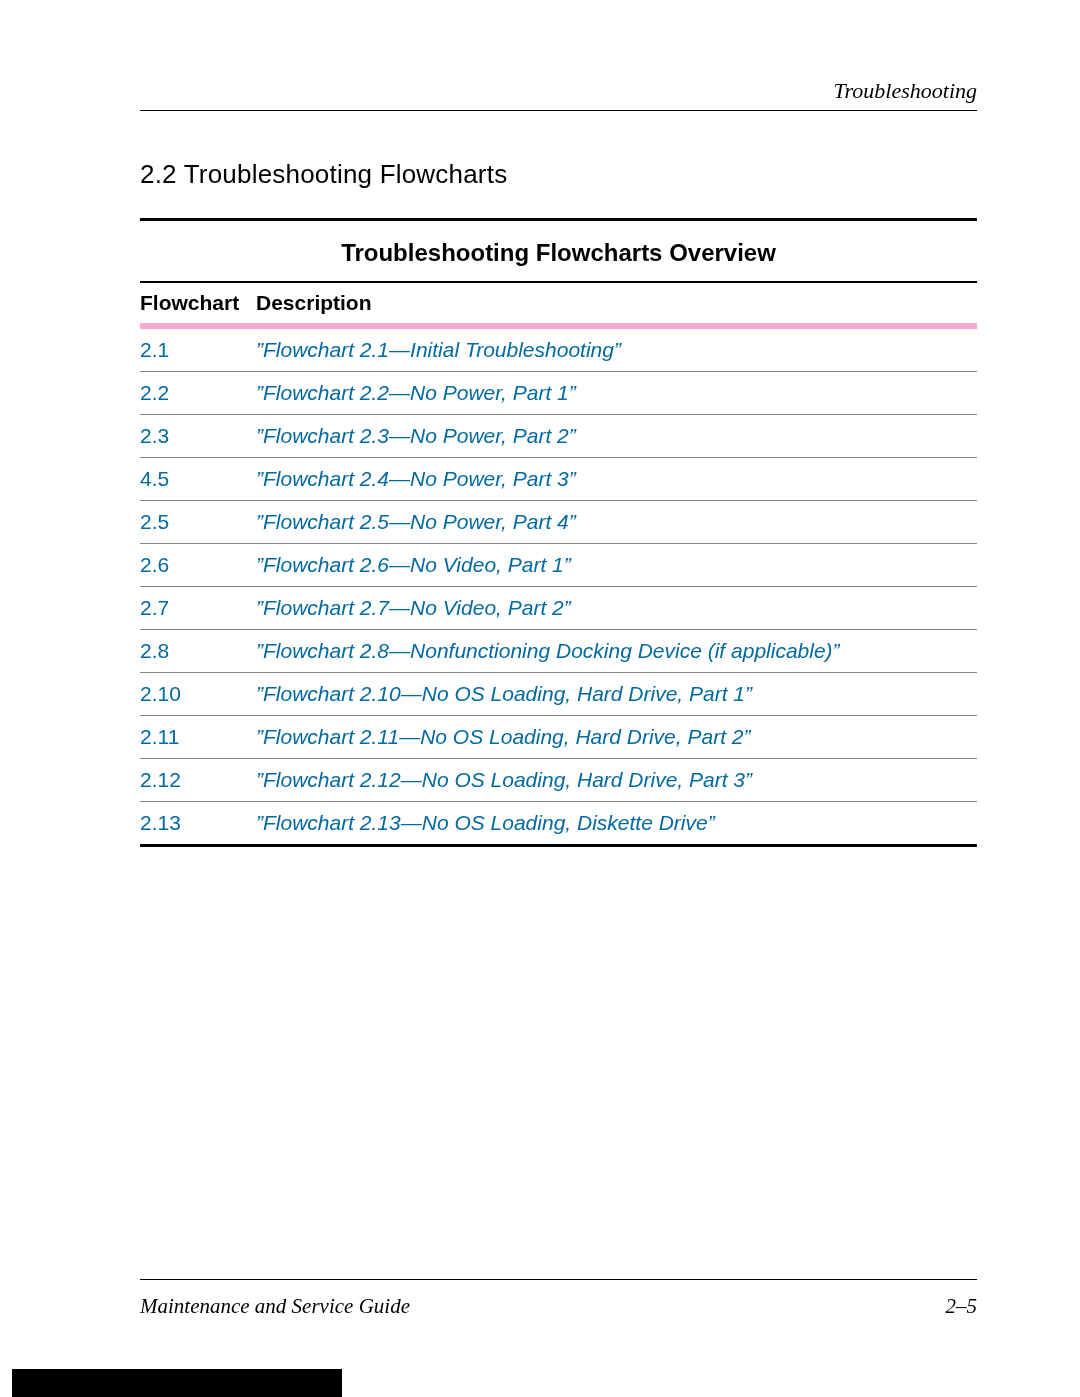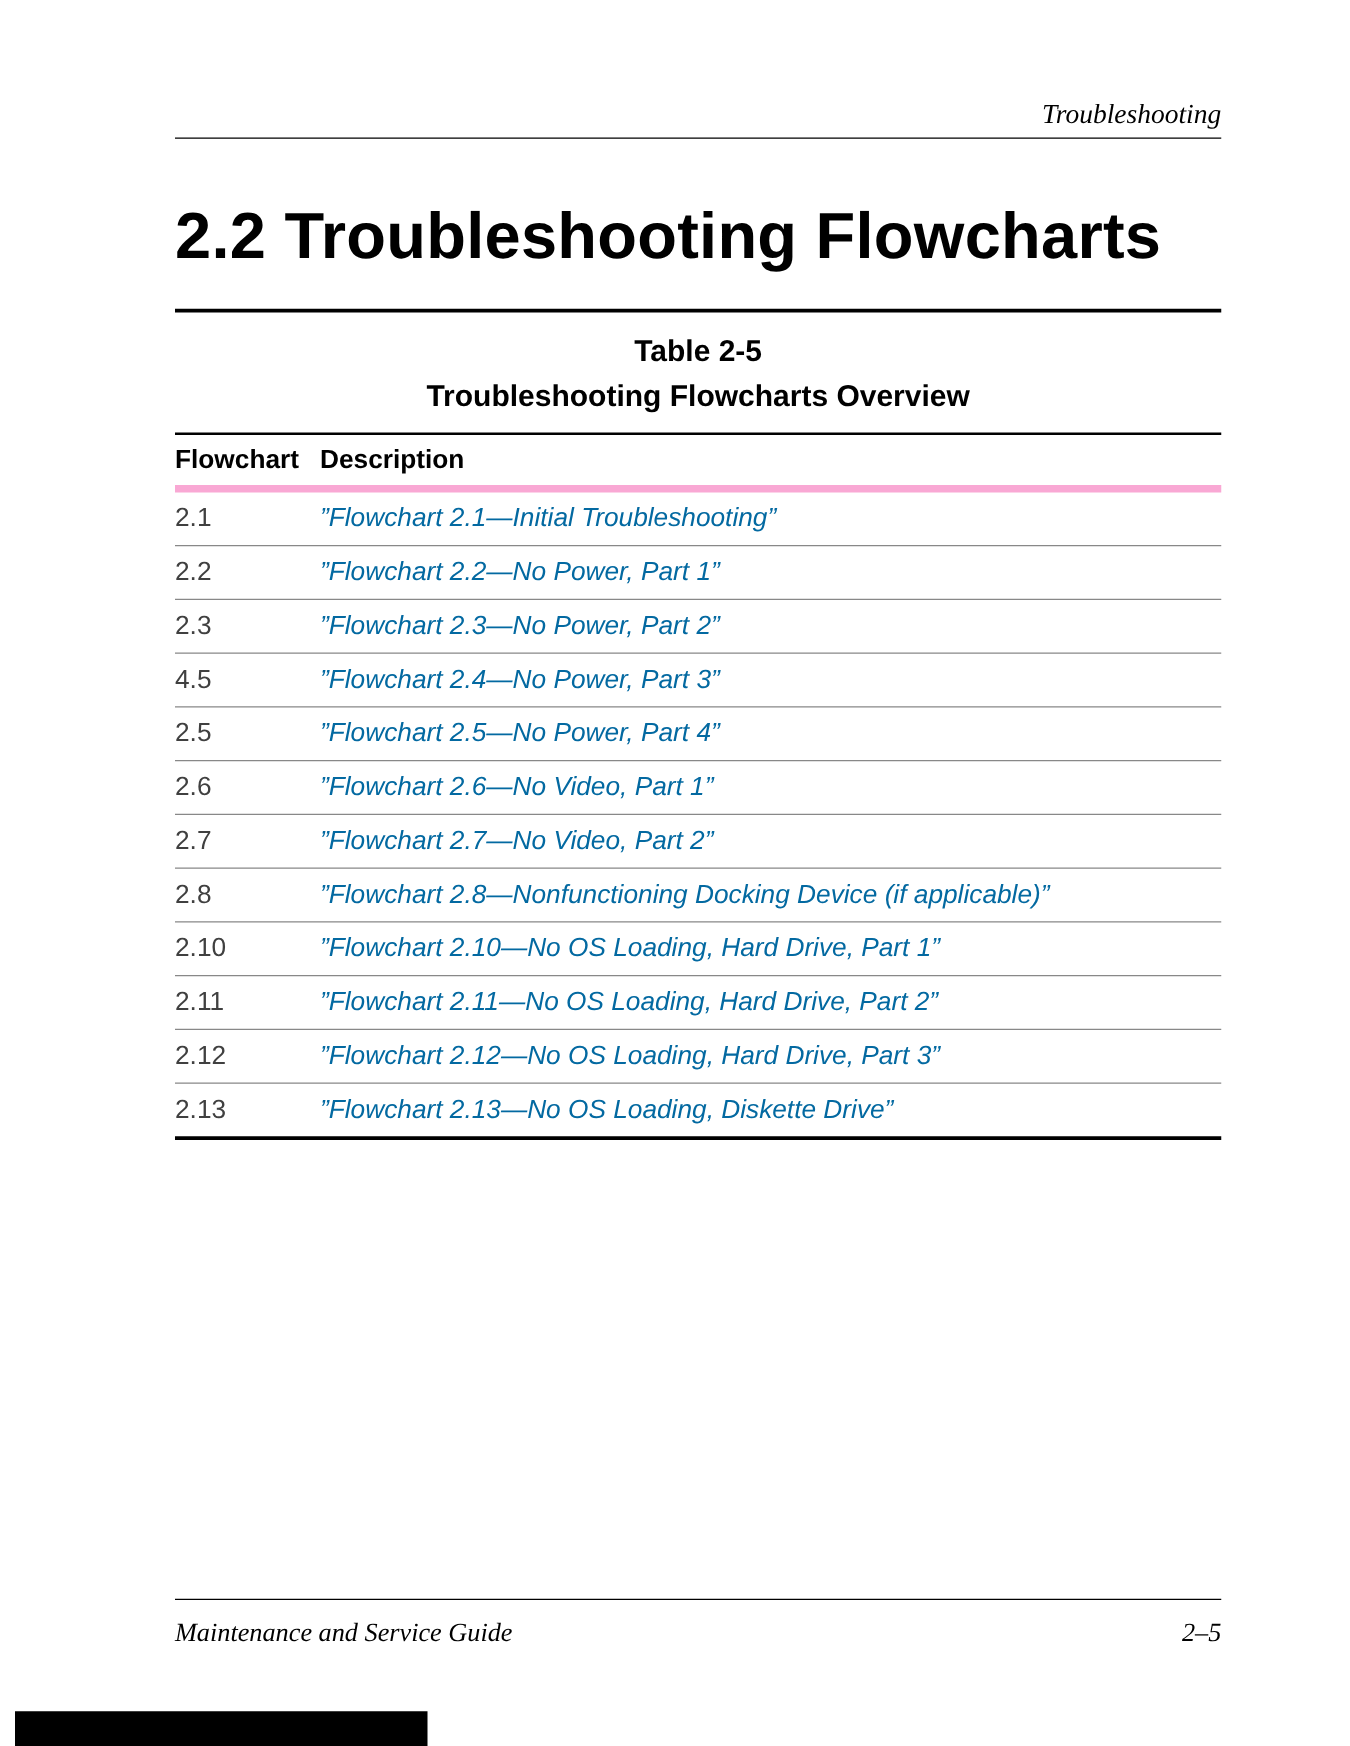--- a/index.html
+++ b/index.html
@@ -19,22 +19,22 @@
   }
   .running-head {
     text-align: right;
     font-style: italic;
     font-size: 22px;
     font-family: Georgia, "Times New Roman", serif;
     padding-bottom: 6px;
     border-bottom: 1px solid #000;
   }
   .section-title {
-    font-size: 52px;
-    font-weight: 700;
+    font-size: 26px;
+    font-weight: 400;
     margin-top: 48px;
     margin-bottom: 28px;
     letter-spacing: 0.2px;
   }
   .thick-rule {
     border: 0;
     border-top: 3px solid #000;
     margin: 0;
   }
   .table-caption {
@@ -60,21 +60,21 @@
   table.flow td {
     padding: 9px 6px 9px 0;
     border-bottom: 1px solid #888;
     vertical-align: top;
   }
   table.flow tr:last-child td {
     border-bottom: 3px solid #000;
   }
   table.flow td.num {
     width: 110px;
-    color: #404040;
+    color: #0369a1;
   }
   table.flow a {
     color: #0369a1;
     text-decoration: none;
     font-style: italic;
   }
   .footer {
     position: absolute;
     left: 128px;
     right: 115px;
@@ -105,21 +105,20 @@
 
   <div class="section-title">
     <span>2.2</span>
     <span> </span>
     <span>Troubleshooting Flowcharts</span>
   </div>
 
   <hr class="thick-rule">
 
   <div class="table-caption">
-    <div>Table 2-5</div>
     <div>Troubleshooting Flowcharts Overview</div>
   </div>
 
   <table class="flow">
     <thead>
       <tr>
         <th>Flowchart</th>
         <th>Description</th>
       </tr>
     </thead>

